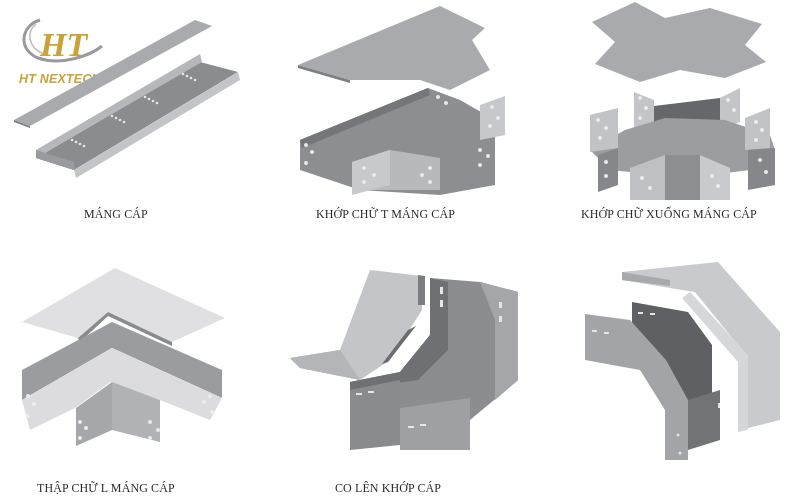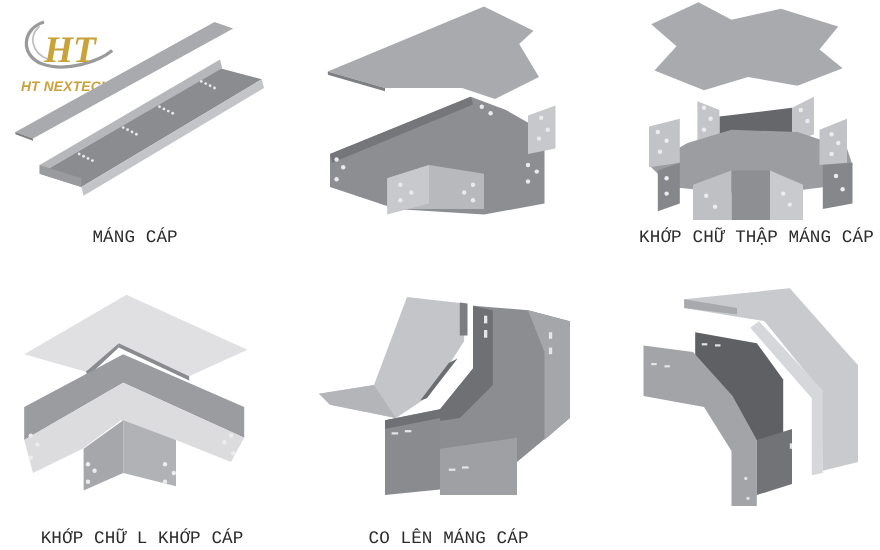--- a/index.html
+++ b/index.html
@@ -1,19 +1,19 @@
 <!DOCTYPE html>
 <html><head>
 <meta charset="utf-8">
 <style>
   html,body{margin:0;padding:0;background:#ffffff;}
   body{width:800px;height:500px;position:relative;overflow:hidden;font-family:"Liberation Sans",sans-serif;}
   .cell{position:absolute;}
   .cell svg{position:absolute;left:0;top:0;}
-  .caption{position:absolute;font-family:Liberation Mono, monospace;font-size:16px;color:#2b2b2b;white-space:nowrap;letter-spacing:0.1px;}
+  .caption{position:absolute;font-family:Liberation Serif, serif;font-size:12px;color:#2b2b2b;white-space:nowrap;letter-spacing:0.1px;}
   .logo{position:absolute;left:10px;top:12px;width:105px;height:70px;font-style:italic;}
   .logo-text{position:absolute;left:9px;top:60px;font-family:"Liberation Sans",sans-serif;font-weight:bold;font-size:12.5px;color:#c9a23a;letter-spacing:0.2px;white-space:nowrap;}
 </style>
 </head>
 <body>
 
 <div class="logo">
   <svg width="105" height="60" viewBox="0 0 105 60">
     <path d="M30 8 C10 14, 8 38, 28 46 C50 54, 80 44, 92 34" fill="none" stroke="#9a9a9c" stroke-width="3"></path>
     <path d="M26 12 C16 20, 18 36, 34 42" fill="none" stroke="#bdbdbf" stroke-width="1.5"></path>
@@ -78,20 +78,21 @@
       <circle cx="212" cy="107" r="2"></circle>
         <circle cx="218" cy="118" r="2"></circle>
         <circle cx="210" cy="126" r="2"></circle>
       <circle cx="200" cy="150" r="2"></circle>
         <circle cx="208" cy="156" r="2"></circle>
         <circle cx="200" cy="165" r="2"></circle>
       <circle cx="158" cy="97" r="2"></circle>
         <circle cx="166" cy="103" r="2"></circle>
     </g>
   </svg>
+  <div class="caption" style="left:36px;top:207px;">KHỚP CHỮ T MÁNG CÁP</div>
 </div>
 
 <div class="cell" style="left:570px;top:0;width:230px;height:235px;">
   <svg width="230" height="200" viewBox="0 0 230 200">
 
     <polygon points="22,22 65,2 95,18 140,8 192,24 175,45 196,62 155,78 110,70 70,82 25,64 45,42" fill="#a9aaad"></polygon>
 
     <polygon points="84,106 150,98 150,128 84,135" fill="#66676a"></polygon>
     <polygon points="64,92 84,100 84,140 64,130" fill="#c4c5c8"></polygon>
     <polygon points="150,98 170,88 170,122 150,130" fill="#c4c5c8"></polygon>
@@ -121,21 +122,21 @@
       <circle cx="36" cy="162" r="2"></circle>
         <circle cx="36" cy="176" r="2"></circle>
       <circle cx="190" cy="160" r="2"></circle>
         <circle cx="196" cy="172" r="2"></circle>
       <circle cx="72" cy="178" r="2"></circle>
         <circle cx="80" cy="188" r="2"></circle>
       <circle cx="142" cy="176" r="2"></circle>
         <circle cx="148" cy="186" r="2"></circle>
     </g>
   </svg>
-  <div class="caption" style="left:11px;top:207px;">KHỚP CHỮ THẬP MÁNG CÁP</div>
+  <div class="caption" style="left:11px;top:207px;">KHỚP CHỮ XUỐNG MÁNG CÁP</div>
 </div>
 
 <div class="cell" style="left:0;top:250px;width:260px;height:250px;">
   <svg width="260" height="215" viewBox="0 0 260 215">
 
     <polygon points="22,72 115,18 225,68 172,92 108,62 78,88" fill="#e0e0e2"></polygon>
     <polygon points="78,88 108,62 108,66 80,92" fill="#8a8b8e"></polygon>
     <polygon points="108,62 172,92 172,96 108,66" fill="#8a8b8e"></polygon>
 
     <polygon points="22,120 112,72 222,120 222,148 112,98 22,150" fill="#9b9ca0"></polygon>
@@ -150,21 +151,21 @@
         <circle cx="204" cy="152" r="2"></circle>
         <circle cx="212" cy="162" r="2"></circle>
       <circle cx="80" cy="172" r="2"></circle>
         <circle cx="86" cy="178" r="2"></circle>
         <circle cx="80" cy="188" r="2"></circle>
       <circle cx="150" cy="172" r="2"></circle>
         <circle cx="158" cy="180" r="2"></circle>
         <circle cx="150" cy="188" r="2"></circle>
     </g>
   </svg>
-  <div class="caption" style="left:37px;top:231px;">KHỚP CHỮ L KHỚP CÁP</div>
+  <div class="caption" style="left:37px;top:231px;">THẬP CHỮ L MÁNG CÁP</div>
 </div>
 
 <div class="cell" style="left:280px;top:250px;width:270px;height:250px;">
   <svg width="270" height="215" viewBox="0 0 270 215">
 
     <polygon points="90,20 142,26 142,60 110,110 80,130 20,118 10,108 60,100" fill="#c4c5c8"></polygon>
     <polygon points="10,108 60,100 80,130 20,118" fill="#b4b5b8"></polygon>
     <polygon points="138,25 145,26 145,55 138,55" fill="#7c7d80"></polygon>
     <polygon points="128,80 136,76 108,112 102,114" fill="#6c6d70"></polygon>
 
@@ -177,21 +178,21 @@
       <rect x="160" y="37" width="3" height="7"></rect>
         <rect x="160" y="50" width="3" height="7"></rect>
       <rect x="219" y="52" width="3" height="6"></rect>
         <rect x="219" y="66" width="3" height="6"></rect>
       <rect x="76" y="143" width="6" height="2"></rect>
         <rect x="88" y="141" width="6" height="2"></rect>
       <rect x="128" y="176" width="6" height="2"></rect>
         <rect x="140" y="174" width="6" height="2"></rect>
     </g>
   </svg>
-  <div class="caption" style="left:55px;top:231px;">CO LÊN MÁNG CÁP</div>
+  <div class="caption" style="left:55px;top:231px;">CO LÊN KHỚP CÁP</div>
 </div>
 
 <div class="cell" style="left:570px;top:250px;width:230px;height:250px;">
   <svg width="230" height="215" viewBox="0 0 230 215">
 
     <polygon points="52,22 148,12 210,82 210,170 178,178 176,105 125,42 100,38 52,30" fill="#c9cacd"></polygon>
     <polygon points="120,42 178,105 178,180 168,182 168,112 112,48" fill="#d6d7da"></polygon>
     <polygon points="52,22 100,30 100,36 52,30" fill="#a8a9ac"></polygon>
 
     <polygon points="62,52 118,62 142,95 142,150 110,150 62,100" fill="#5f6063"></polygon>

